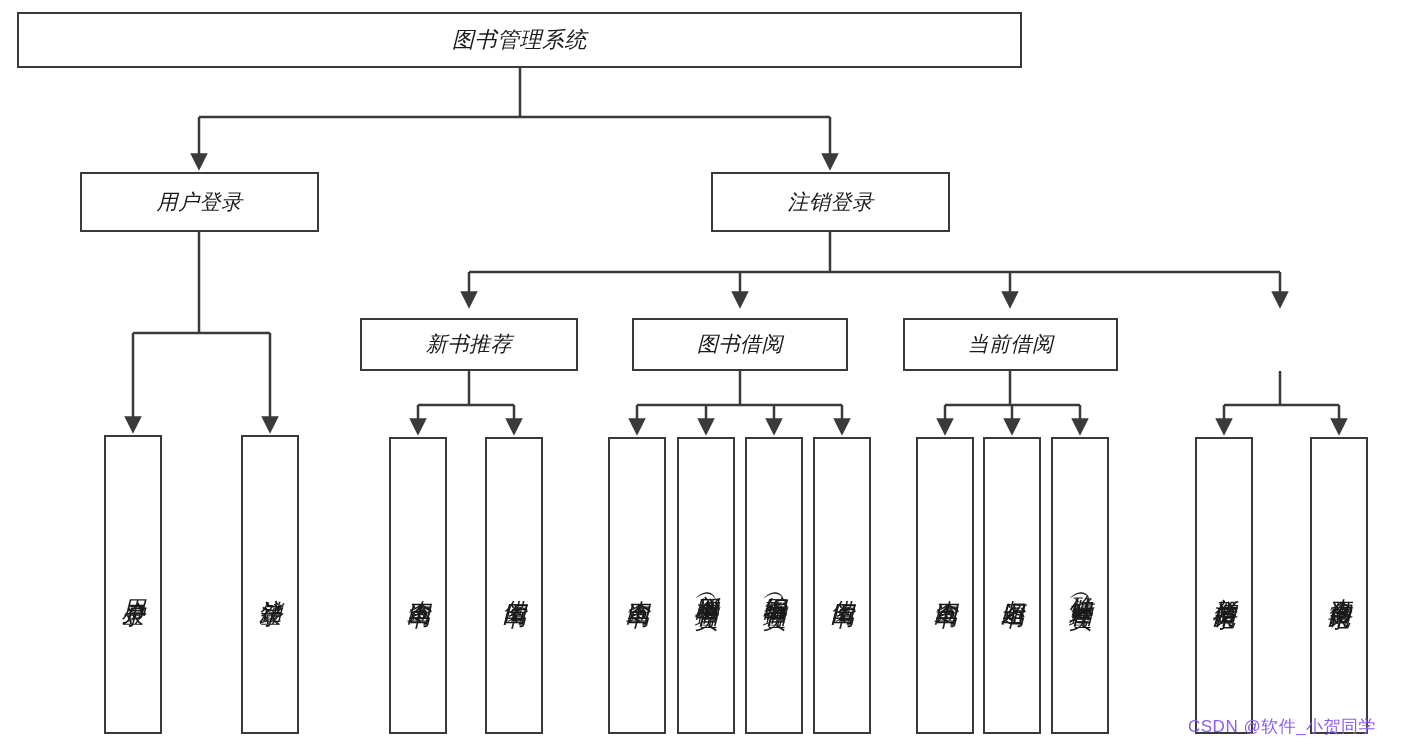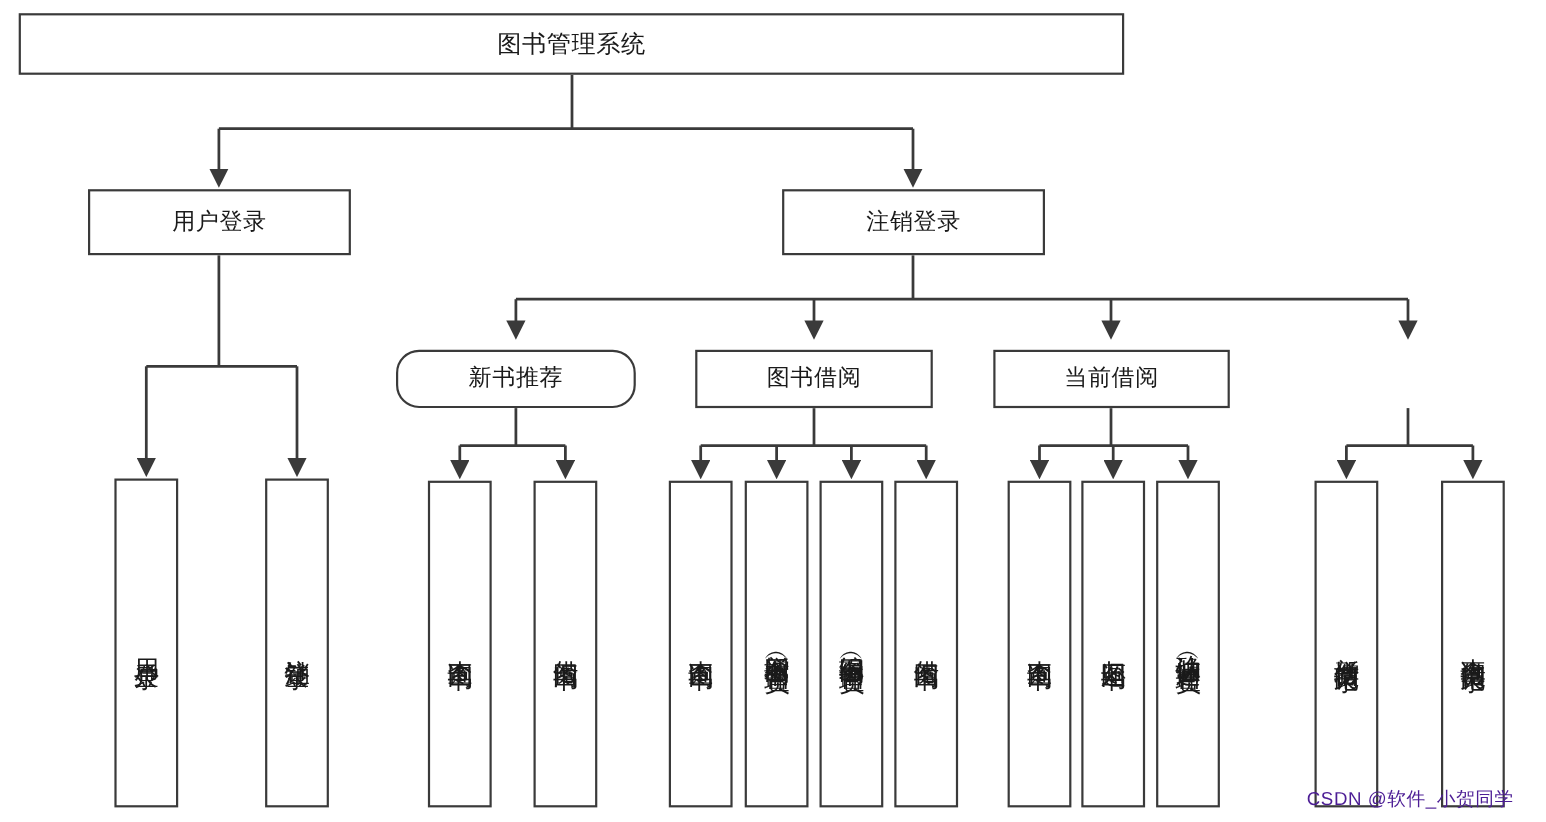--- a/index.html
+++ b/index.html
@@ -33,20 +33,21 @@
     display: flex;
     align-items: center;
     justify-content: center;
     color: #1a1a1a;
   }
   .node .label {
     display: block;
     text-align: left;
     line-height: 1.05;
     letter-spacing: 0.5px;
+    font-style: italic;
   }
   
   .node.h .label {
     font-size: 21px;
     white-space: nowrap;
   }
   .node.root .label {
     font-size: 22px;
   }
   
@@ -58,21 +59,21 @@
     writing-mode: vertical-rl;
     text-orientation: upright;
     font-size: 23px;
     line-height: 1.02;
     letter-spacing: 2px;
     max-height: 278px;
   }
   .watermark {
     position: absolute;
     font-size: 17px;
-    color: #4c1d95;
+    color: #8b5cf6;
     white-space: nowrap;
     letter-spacing: 0.5px;
   }
 </style>
 </head>
 <body>
 
 <div id="canvas">
 
   <svg class="wires" viewBox="0 0 1405 747">
@@ -129,21 +130,21 @@
     <span class="label">图书管理系统</span>
   </div>
 
   <div class="node h" style="left:80px; top:172px; width:239px; height:60px;">
     <span class="label">用户登录</span>
   </div>
   <div class="node h" style="left:711px; top:172px; width:239px; height:60px;">
     <span class="label">注销登录</span>
   </div>
 
-  <div class="node h" style="left:360px; top:318px; width:218px; height:53px;border-radius:21px;">
+  <div class="node h" style="left:360px; top:318px; width:218px; height:53px;">
     <span class="label">新书推荐</span>
   </div>
   <div class="node h" style="left:632px; top:318px; width:216px; height:53px;">
     <span class="label">图书借阅</span>
   </div>
   <div class="node h" style="left:903px; top:318px; width:215px; height:53px;">
     <span class="label">当前借阅</span>
   </div>
 
   <div class="node v" style="left:104px; top:435px; width:58px; height:299px;">

